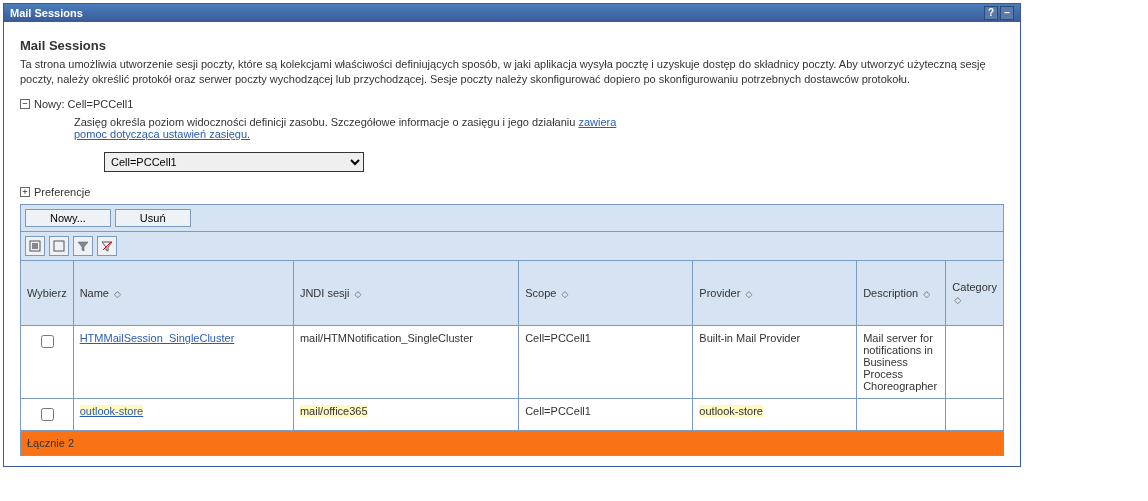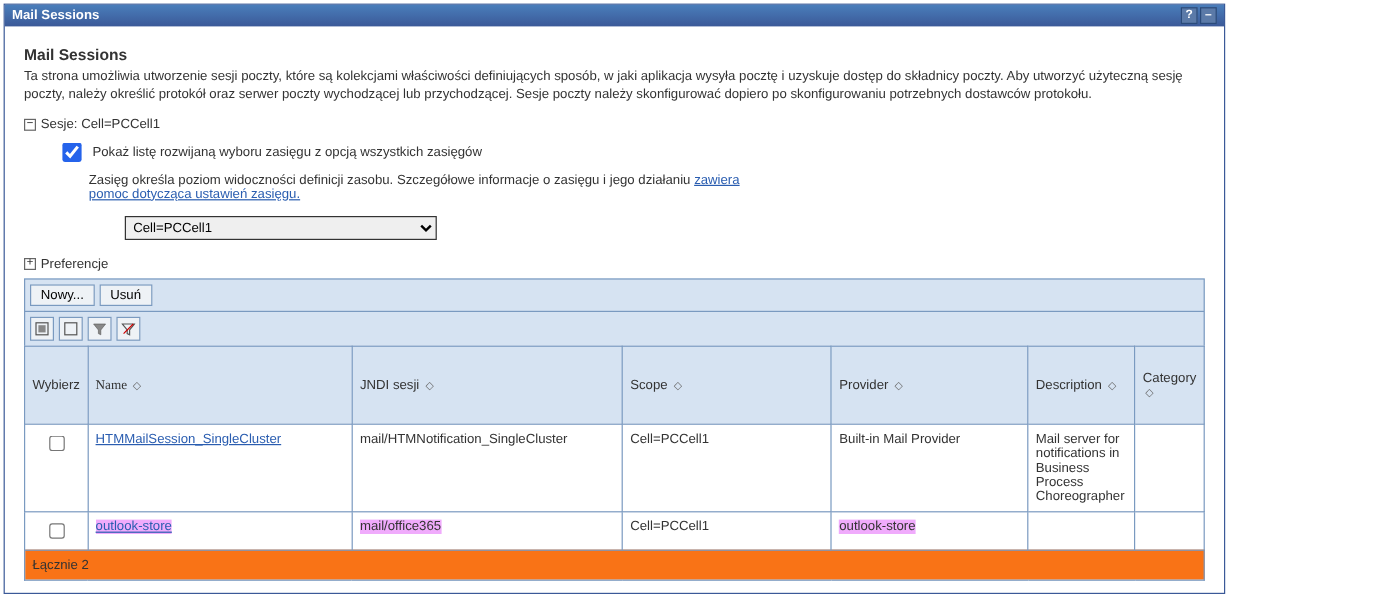--- a/index.html
+++ b/index.html
@@ -99,21 +99,21 @@
   }
   .button-bar {
     background: #d6e3f2;
     border: 1px solid #7a9ac0;
     padding: 4px;
     display: flex;
     gap: 4px;
   }
   .button-bar button {
     font-size: 11px;
-    padding: 2px 8px;
+    padding: 2px 24px;
     background: #eef2f6;
     border: 1px solid #7a9ac0;
     cursor: pointer;
   }
   .icon-bar {
     background: #d6e3f2;
     border-left: 1px solid #7a9ac0;
     border-right: 1px solid #7a9ac0;
     padding: 4px;
     display: flex;
@@ -150,27 +150,27 @@
     padding: 4px 6px;
     font-size: 11px;
   }
   table.data td {
     border: 1px solid #7a9ac0;
     padding: 6px;
     vertical-align: top;
     font-size: 11px;
   }
   .row-chk { text-align: center; width: 42px; }
-  .hl { background: #f0abfc; }
+  .hl { background: #fef9c3; }
   .foot td {
     background: #f97316;
     border: 1px solid #7a9ac0;
     padding: 4px 6px;
   }
-  .col-name { width: 240px; font-family: Liberation Serif, serif; }
+  .col-name { width: 240px; }
   .col-jndi { width: 240px; }
   .col-scope { width: 210px; }
   .col-provider { width: 205px; }
   .col-desc { width: 90px; }
   .col-cat { }
 </style>
 </head>
 <body>
 
 <div class="window">
@@ -182,28 +182,24 @@
     </div>
   </div>
 
   <div class="content">
     <h2 class="page-title">Mail Sessions</h2>
     <div class="desc">Ta strona umożliwia utworzenie sesji poczty, które są kolekcjami właściwości definiujących sposób, w jaki aplikacja wysyła pocztę i uzyskuje dostęp do składnicy poczty. Aby utworzyć użyteczną sesję poczty, należy określić protokół oraz serwer poczty wychodzącej lub przychodzącej. Sesje poczty należy skonfigurować dopiero po skonfigurowaniu potrzebnych dostawców protokołu.</div>
 
     <div class="scope-section">
       <div class="toggle-row">
         <span class="toggle-icon">−</span>
-        <span>Sesje: Cell=PCCell1</span>
+        <span>Nowy: Cell=PCCell1</span>
       </div>
 
       <div class="scope-inner">
-        <div class="chk-row">
-          <input type="checkbox" checked="" style="">
-          <span>Pokaż listę rozwijaną wyboru zasięgu z opcją wszystkich zasięgów</span>
-        </div>
 
         <div class="help-text">
           <span>Zasięg określa poziom widoczności definicji zasobu. Szczegółowe informacje o zasięgu i jego działaniu </span><a class="link">zawiera</a><br>
           <a class="link">pomoc dotycząca ustawień zasięgu.</a>
         </div>
 
         <select class="scope-select">
           <option>Cell=PCCell1</option>
         </select>
       </div>

